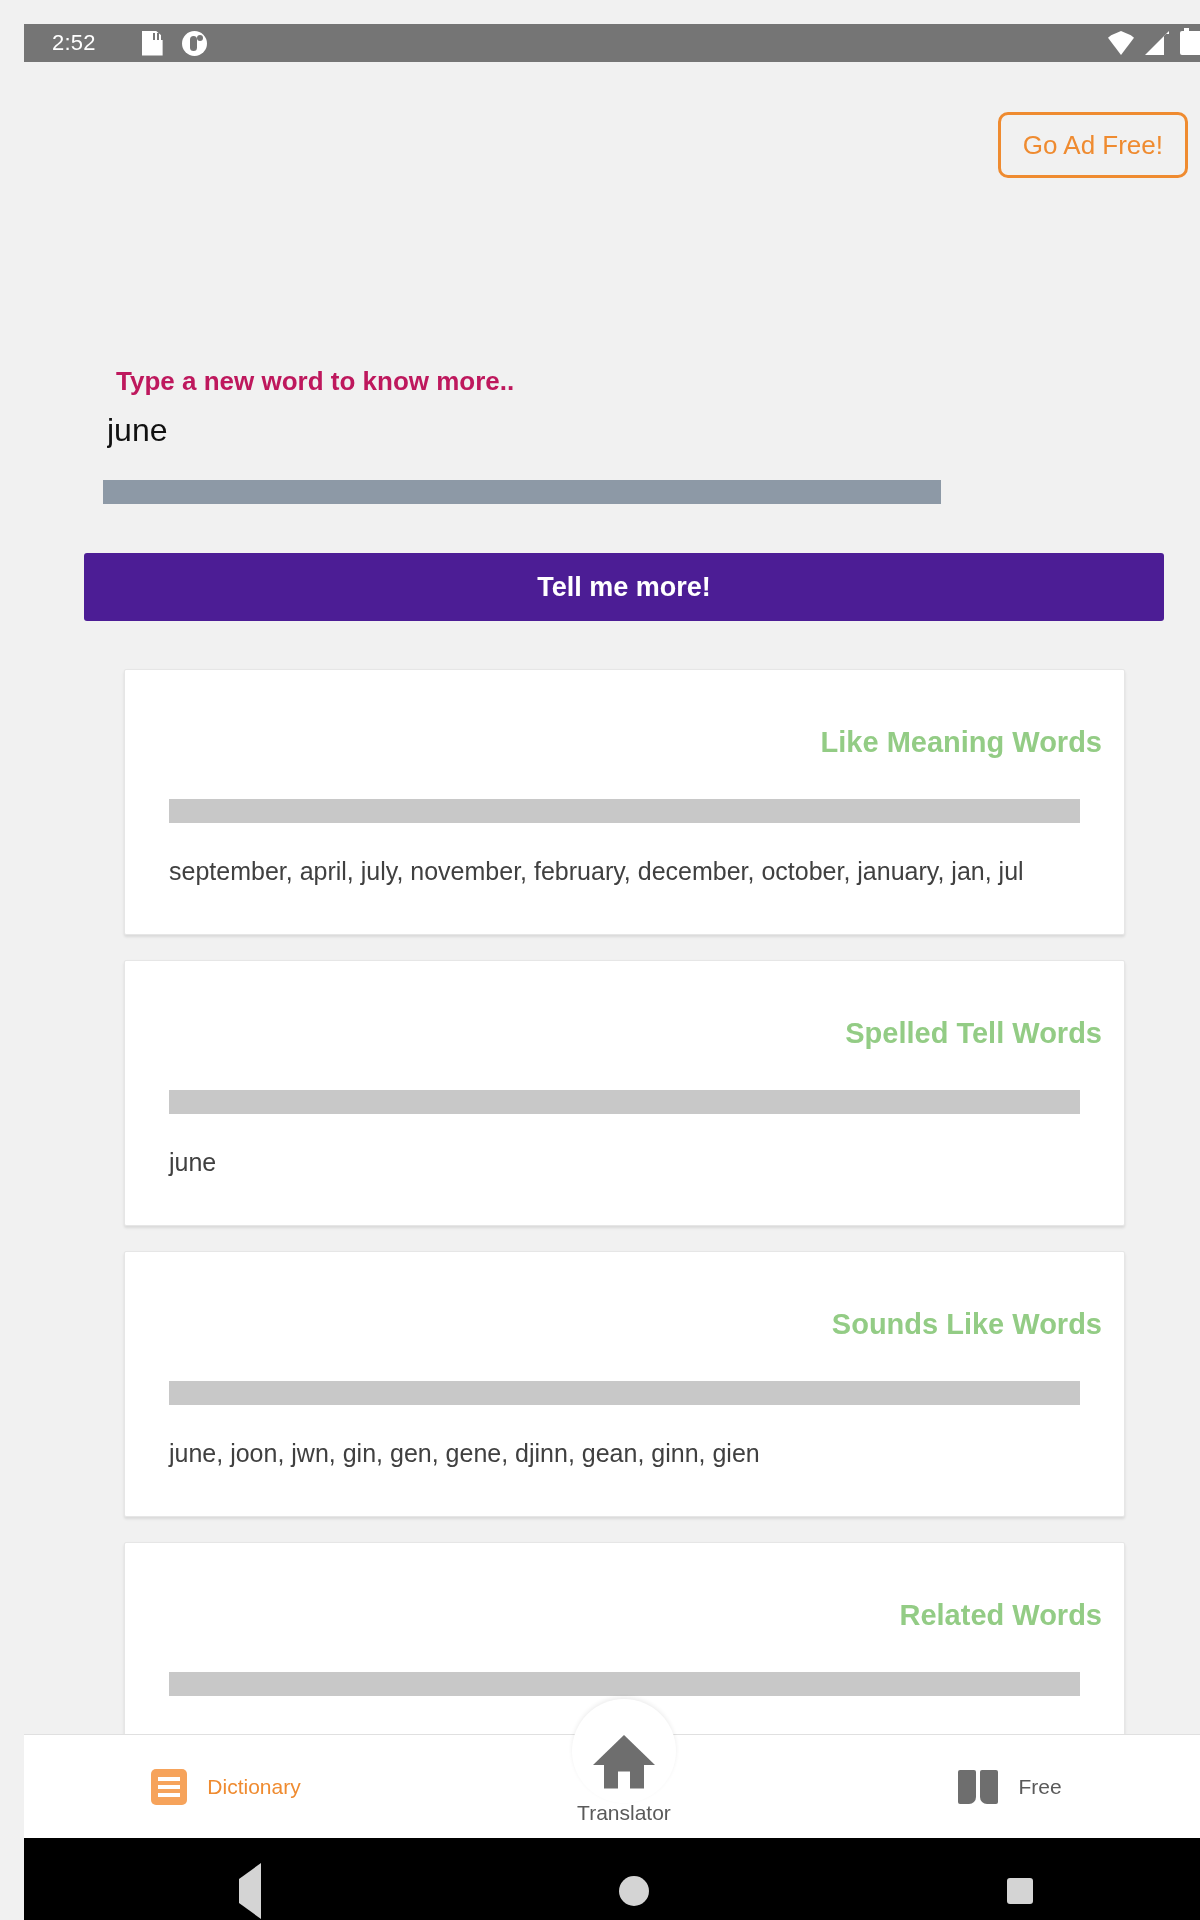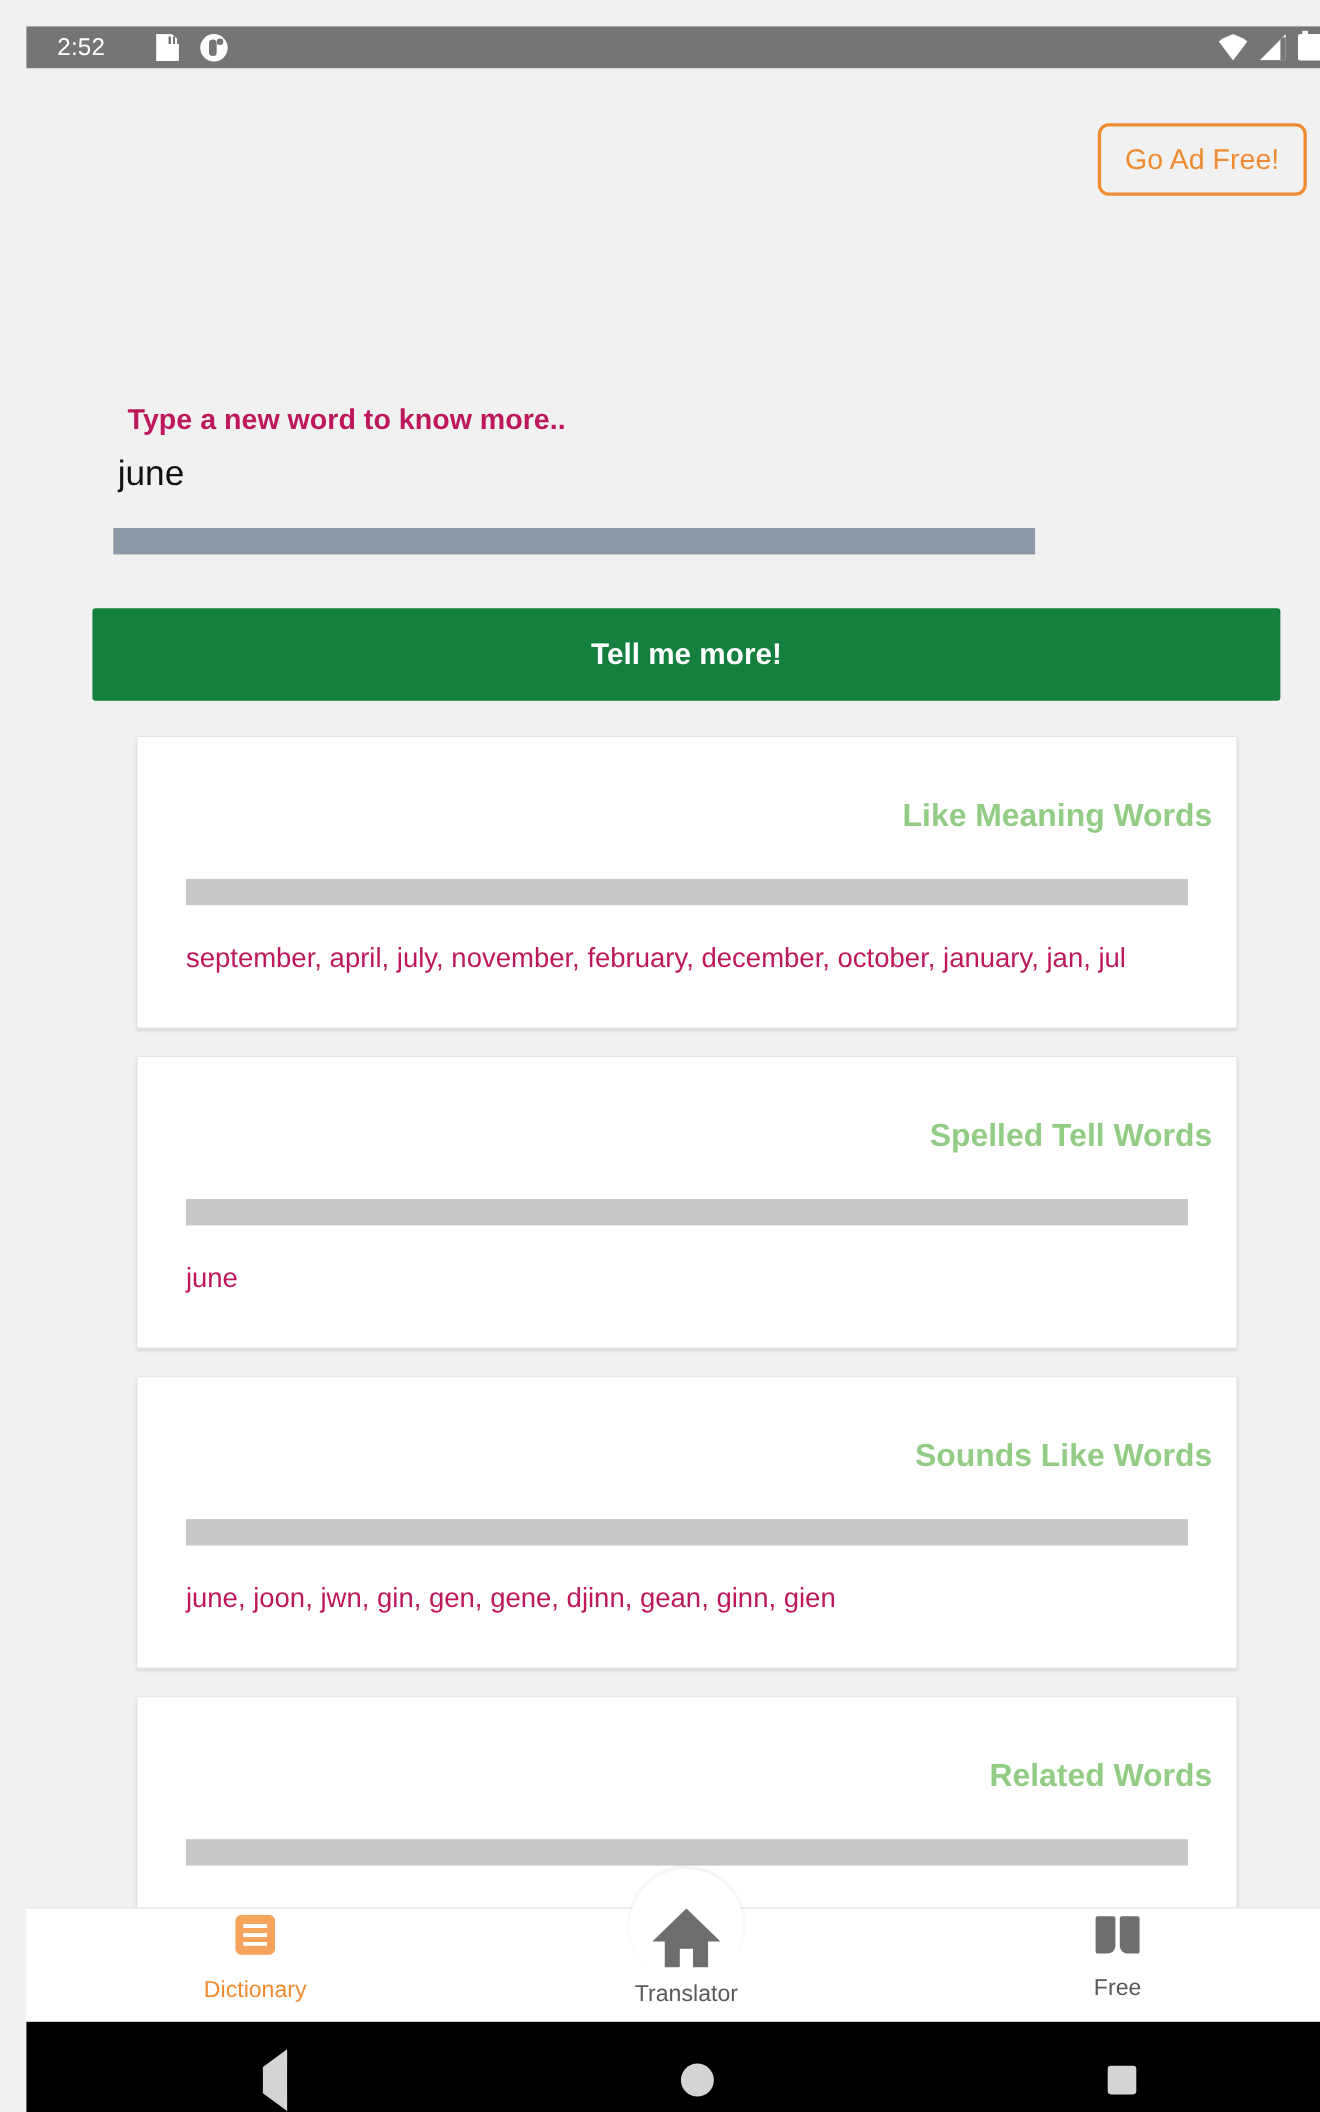--- a/index.html
+++ b/index.html
@@ -81,52 +81,52 @@
     font-family:"Liberation Sans", sans-serif;
     font-size:32px; color:#111111; padding:0 0 6px 5px;
   }
   .search-underline {
     position:absolute; left:79px; top:456px; width:838px; height:3px;
     background:#8d99a6;
   }
 
   
   .cta {
-    position:absolute; left:60px; top:529px; width:1080px; height:84px;
-    background:#15803d; border:none; border-radius:3px;
+    position:absolute; left:60px; top:529px; width:1080px; height:68px;
+    background:#4c1d95; border:none; border-radius:3px;
     color:#ffffff; font-size:27px; font-weight:bold;
     font-family:"Liberation Sans", sans-serif; cursor:pointer;
   }
 
   
   .cards { position:absolute; left:88px; top:633px; width:1025px; }
   .card {
     background:#ffffff; border:1px solid #e6e6e6; border-radius:2px;
     box-shadow:0 2px 3px rgba(0,0,0,0.10);
     margin-bottom:25px;
   }
   .card-title {
     text-align:right; color:#93cc85; font-size:29px; font-weight:bold;
     padding:44px 10px 40px 10px;
   }
   .card-divider { height:1px; background:#c8c8c8; margin:0 32px; }
   .card-body {
-    font-size:25px; color:#be185d; padding:34px 32px 36px 32px;
+    font-size:25px; color:#404040; padding:34px 32px 36px 32px;
     white-space:nowrap; overflow:hidden;
   }
   .card-body.empty { padding:38px 32px 42px 32px; min-height:26px; }
 
   
   .bottomnav {
     position:absolute; left:0; bottom:106px; width:1200px; height:104px;
     background:#ffffff; border-top:1px solid #e0e0e0;
     display:flex; align-items:center;
   }
   .navitem {
-    flex:1; display:flex; flex-direction:column; align-items:center;
+    flex:1; display:flex; flex-direction:row; align-items:center;
     justify-content:center; gap:8px; cursor:pointer;
   }
   .navlabel { font-size:21px; color:#5a5a5a; }
   .navitem.active .navlabel { color:#ef8b30; }
 
   .ic-list { width:36px; height:36px; border-radius:5px; background:#f6a35b; position:relative; }
   .ic-list::before{
     content:""; position:absolute; left:7px; top:8px; width:22px; height:20px;
     background:#ffffff;
     -webkit-mask-image:repeating-linear-gradient(180deg,#000 0 4px,transparent 4px 8px);

